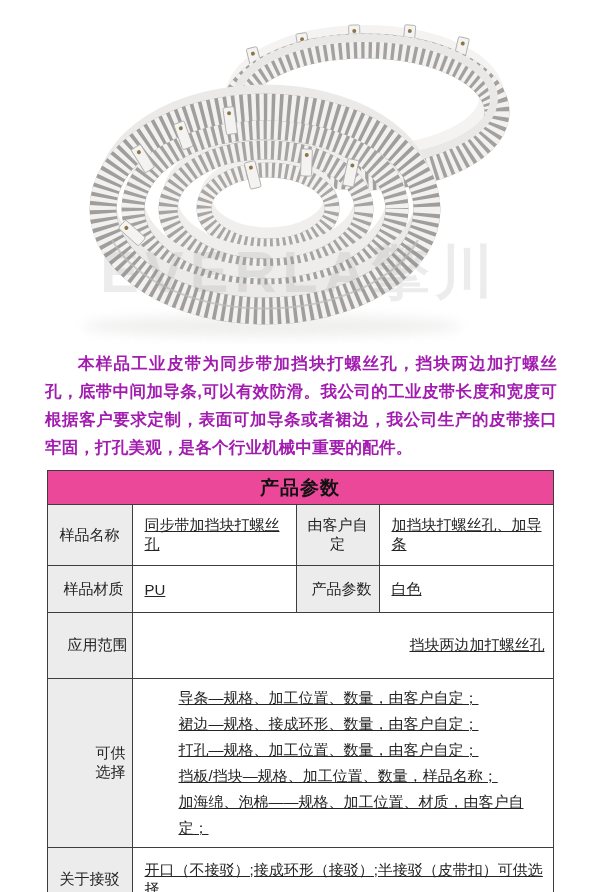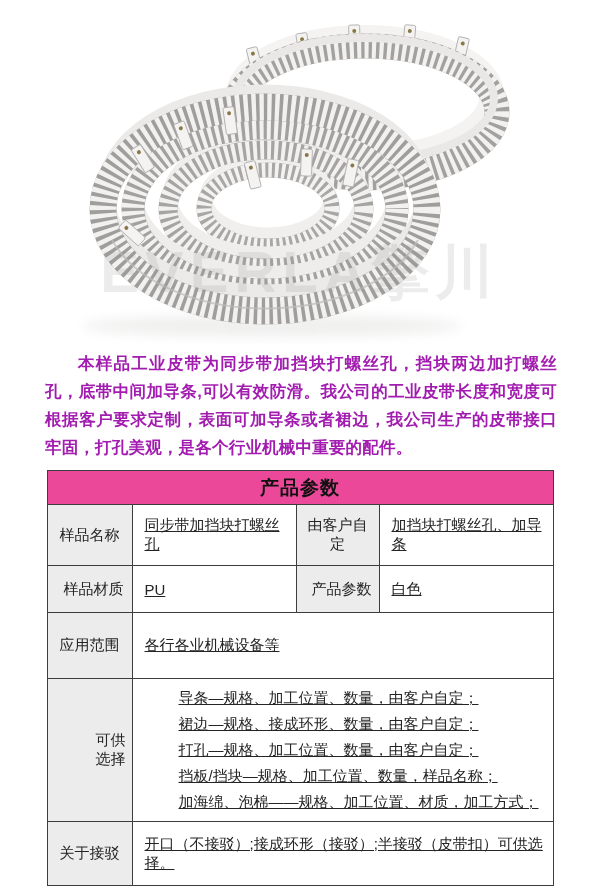--- a/index.html
+++ b/index.html
@@ -30,21 +30,21 @@
     font-size:15px;vertical-align:middle;word-break:break-all;
   }
   table.params th.title{
     height:31px;font-size:19px;font-weight:700;text-align:center;color:#111;
     background:#ec4899;letter-spacing:1px;
   }
   td.lab{background:#ececec;text-align:center;padding:0 4px;font-family:Liberation Serif, serif;}
   td.val{text-align:left;padding:6px 8px 6px 12px;text-decoration:underline;}
   tr.r1 td{height:48px;}
   tr.r2 td{height:34px;padding-left:12px;}
-  tr.r3 td{height:53px;}
+  tr.r3 td{height:53px;text-align:right;}
   tr.r4 td{height:128px;padding-left:46px;}
   tr.r5 td{height:51px;}
   .spec-line{line-height:26px;}
 </style>
 </head>
 <body>
 
 <div class="page">
 
   <figure class="photo">
@@ -128,30 +128,30 @@
       <td class="val">加挡块打螺丝孔、加导条</td>
     </tr>
     <tr class="r2">
       <td class="lab">样品材质</td>
       <td class="val">PU</td>
       <td class="lab">产品参数</td>
       <td class="val">白色</td>
     </tr>
     <tr class="r3">
       <td class="lab">应用范围</td>
-      <td class="val" colspan="3">各行各业机械设备等</td>
+      <td class="val" colspan="3">挡块两边加打螺丝孔</td>
     </tr>
     <tr class="r4">
       <td class="lab">可供选择</td>
       <td class="val" colspan="3">
         <div class="spec-line">导条—规格、加工位置、数量，由客户自定；</div>
         <div class="spec-line">裙边—规格、接成环形、数量，由客户自定；</div>
         <div class="spec-line">打孔—规格、加工位置、数量，由客户自定；</div>
         <div class="spec-line">挡板/挡块—规格、加工位置、数量，样品名称；</div>
-        <div class="spec-line">加海绵、泡棉——规格、加工位置、材质，加工方式；</div>
+        <div class="spec-line">加海绵、泡棉——规格、加工位置、材质，由客户自定；</div>
       </td>
     </tr>
     <tr class="r5">
       <td class="lab">关于接驳</td>
       <td class="val" colspan="3">开口（不接驳）;接成环形（接驳）;半接驳（皮带扣）可供选择。</td>
     </tr>
   </tbody>
     </table>
 
 </div>

